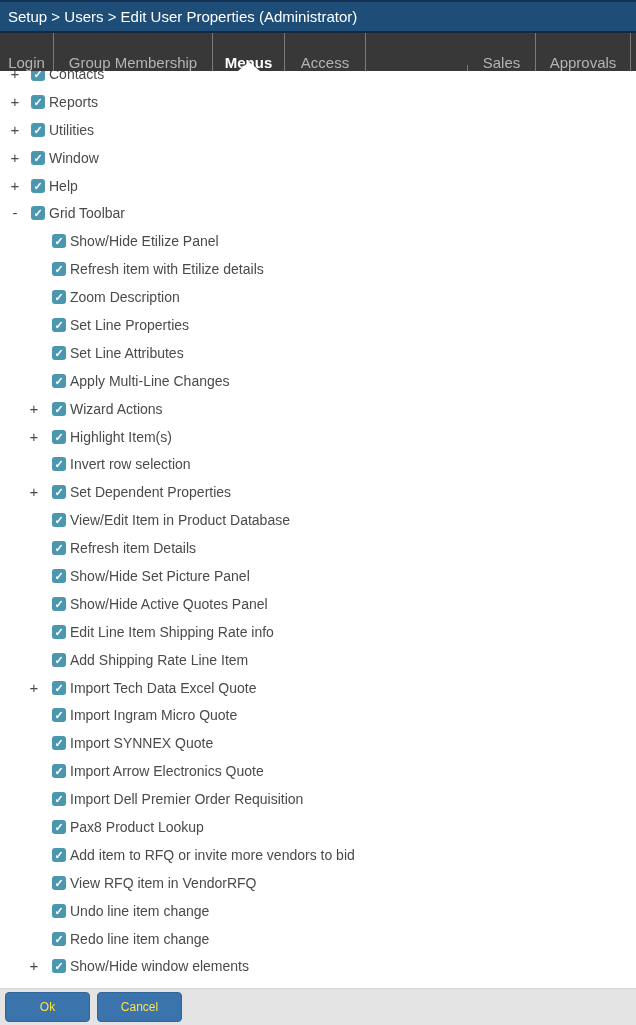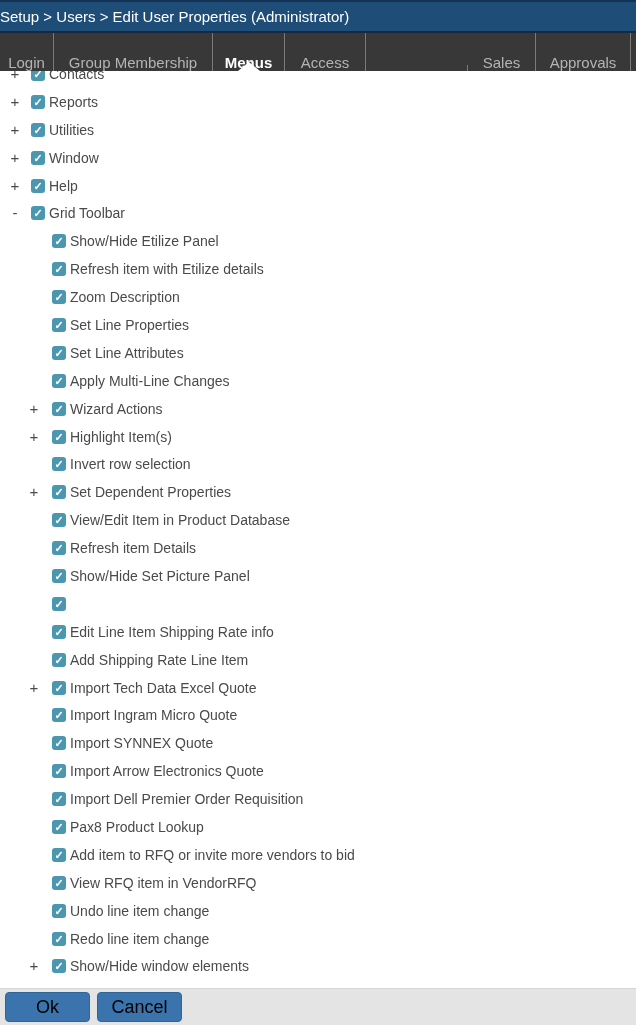--- a/index.html
+++ b/index.html
@@ -3,21 +3,21 @@
 <meta charset="utf-8">
 <style>
   * { margin:0; padding:0; box-sizing:border-box; }
   html,body { width:636px; height:1025px; overflow:hidden;
     font-family:"Liberation Sans", sans-serif; background:#ffffff; }
 
   
   .header {
     height:33px; background:var(--header-bg,#1e4d77);
     border-top:2px solid #143253; border-bottom:2px solid #16293e;
-    display:flex; align-items:center; 
+    display:flex; align-items:center; padding-left:8px;
     color:#ffffff; font-size:15px;
   }
 
   
   .tabbar {
     height:38px; background:var(--tabbar-bg,#383838);
     display:flex; position:relative;
   }
   .tab {
     height:100%; display:flex; align-items:flex-end; justify-content:center;
@@ -62,21 +62,21 @@
 
   
   .footer {
     height:37px; background:var(--footer-bg,#e4e4e4);
     border-top:1px solid #d6d6d6;
     display:flex; align-items:center; padding-left:5px; gap:7px;
   }
   .btn {
     width:85px; height:30px; background:var(--button-bg,#3b74ad);
     border:1px solid #30659a; border-radius:4px;
-    color:#000000; font-size:18px; font-family:"Liberation Sans", sans-serif;
+    color:#fde047; font-size:12px; font-family:"Liberation Sans", sans-serif;
     cursor:pointer;
   }
 </style>
 </head>
 <body>
 
 <div class="header">
   <span>Setup &gt; Users &gt; Edit User Properties (Administrator)</span>
 </div>
 
@@ -197,20 +197,21 @@
         <span class="label">Refresh item Details</span>
       </div>
       <div class="row lvl2">
         <span class="expander"></span>
         <span class="checkbox">✓</span>
         <span class="label">Show/Hide Set Picture Panel</span>
       </div>
       <div class="row lvl2">
         <span class="expander"></span>
         <span class="checkbox">✓</span>
+        <span class="label">Show/Hide Active Quotes Panel</span>
       </div>
       <div class="row lvl2">
         <span class="expander"></span>
         <span class="checkbox">✓</span>
         <span class="label">Edit Line Item Shipping Rate info</span>
       </div>
       <div class="row lvl2">
         <span class="expander"></span>
         <span class="checkbox">✓</span>
         <span class="label">Add Shipping Rate Line Item</span>

